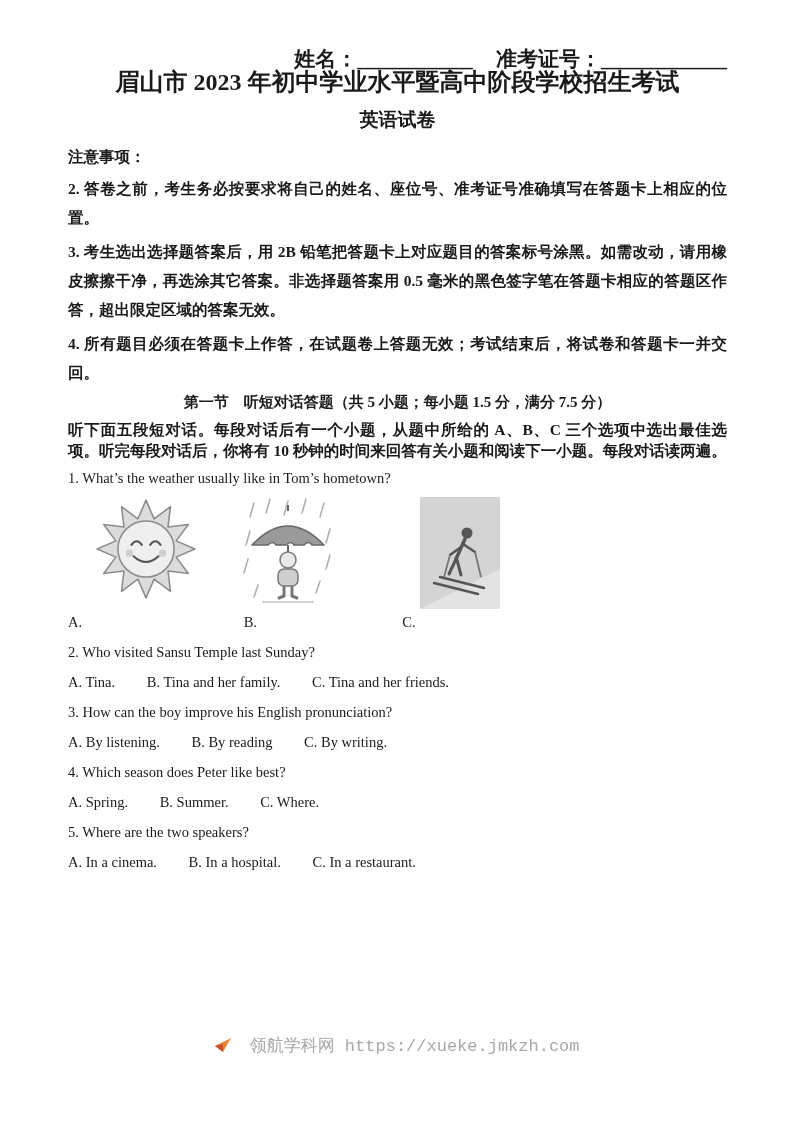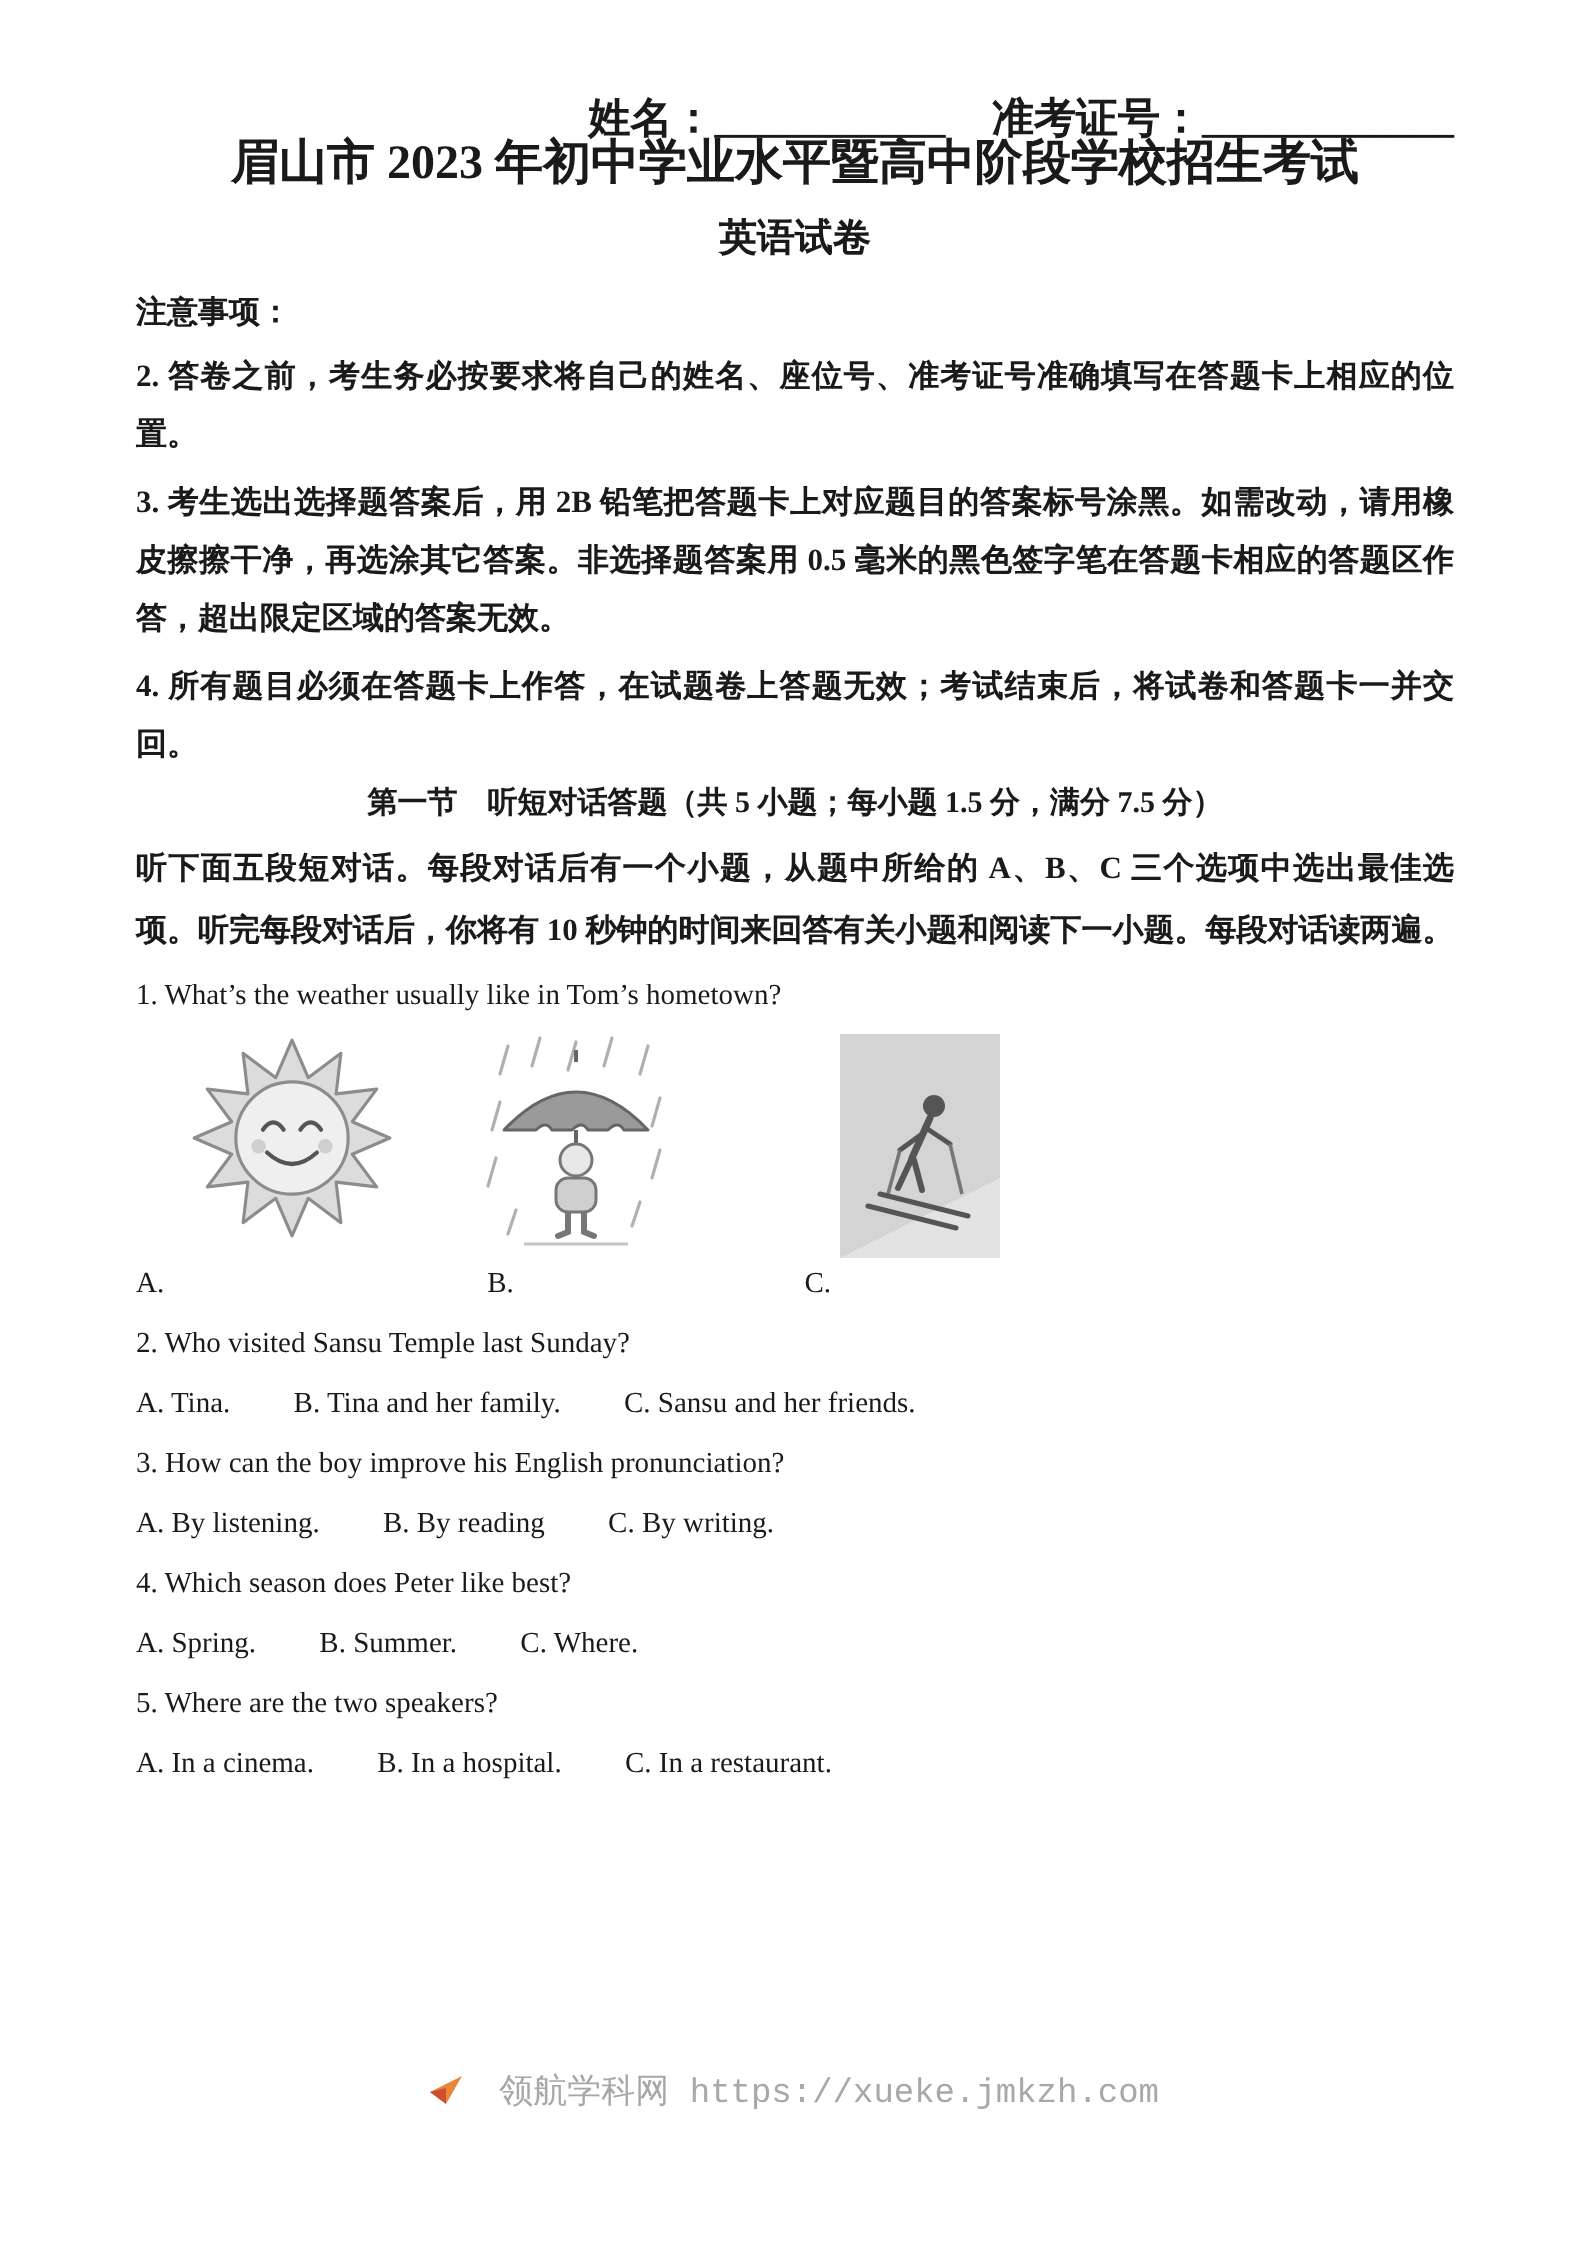--- a/index.html
+++ b/index.html
@@ -17,21 +17,21 @@
   .head-line span + span { margin-left: 18px; }
 
   .title    { text-align: center; font-weight: bold; font-size: 24px; line-height: 26px; margin-bottom: 12px; }
   .subtitle { text-align: center; font-weight: bold; font-size: 19px; line-height: 25px; margin-bottom: 14px; }
 
   .notice-head { font-weight: bold; font-size: 15.5px; line-height: 22px; margin-bottom: 6px; }
   .notice      { font-weight: bold; font-size: 15.5px; line-height: 29px; margin-bottom: 5px; text-align: justify; }
 
   .part-head { text-align: center; font-weight: bold; font-size: 16px; line-height: 21px; margin: 10px 0; }
   .sec-head  { font-weight: bold; font-size: 15px;   line-height: 21px; margin-bottom: 6px; text-align: center; }
-  .sec-inst  { font-weight: bold; font-size: 15.5px; line-height: 31px; margin-bottom: 8px; text-align: justify; }
+  .sec-inst  { font-weight: bold; font-size: 15.5px; line-height: 21px; margin-bottom: 8px; text-align: justify; }
 
   .q    { font-size: 14.5px; line-height: 19px; margin: 0 0 11px; }
   .opts { font-size: 14.5px; line-height: 19px; margin: 0 0 11px; }
   .opts .opt { margin-right: 28px; }
 
   .img-row { display: flex; align-items: flex-start; margin: -2px 0 4px; }
   .img { flex: 0 0 auto; }
   .img.sun  { width: 104px; height: 104px; margin-left: 26px; }
   .img.rain { width: 92px;  height: 108px; margin-left: 44px; }
   .img.ski  { width: 80px;  height: 112px; margin-left: 86px; background: #d4d4d4; }
@@ -129,21 +129,21 @@
   <p class="opts q1opts">
     <span class="w1">A.</span>
     <span class="w2">B.</span>
     <span>C.</span>
   </p>
 
   <p class="q">2. Who visited Sansu Temple last Sunday?</p>
   <p class="opts">
     <span class="opt">A. Tina.</span>
     <span class="opt">B. Tina and her family.</span>
-    <span class="opt">C. Sansu and her friends.</span>
+    <span class="opt">C. Tina and her friends.</span>
   </p>
 
   <p class="q">3. How can the boy improve his English pronunciation?</p>
   <p class="opts">
     <span class="opt">A. By listening.</span>
     <span class="opt">B. By reading</span>
     <span class="opt">C. By writing.</span>
   </p>
 
   <p class="q">4. Which season does Peter like best?</p>

